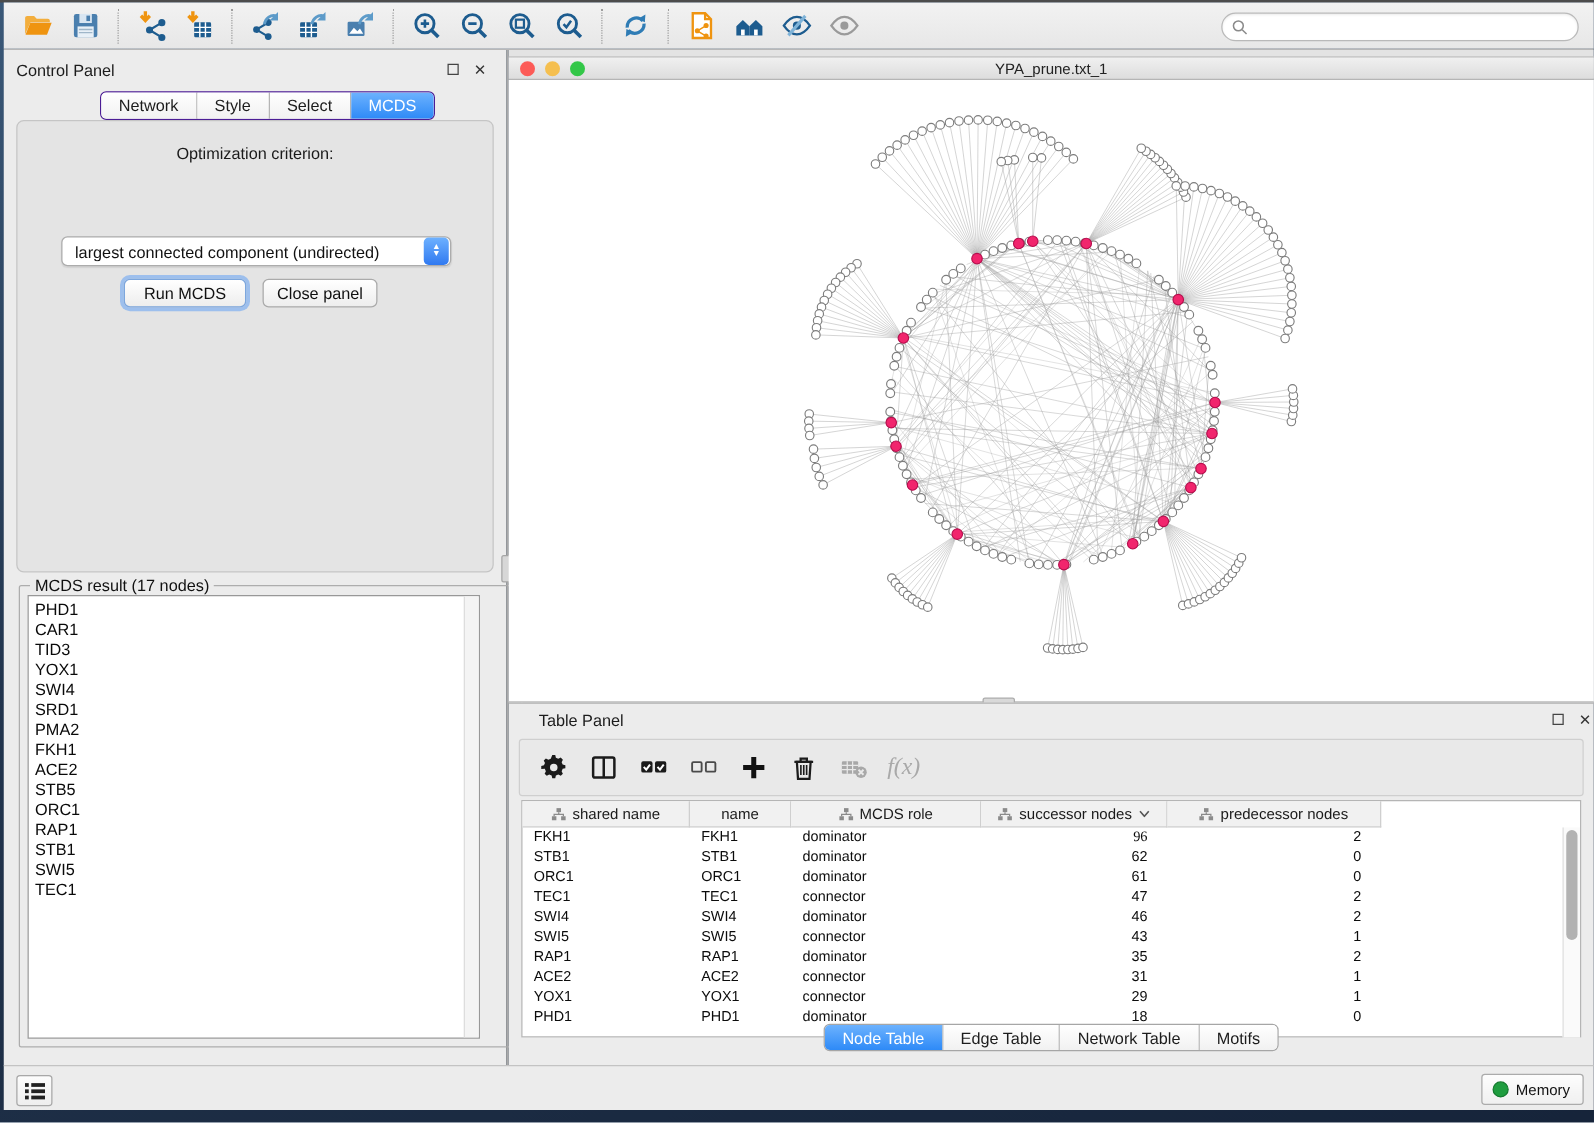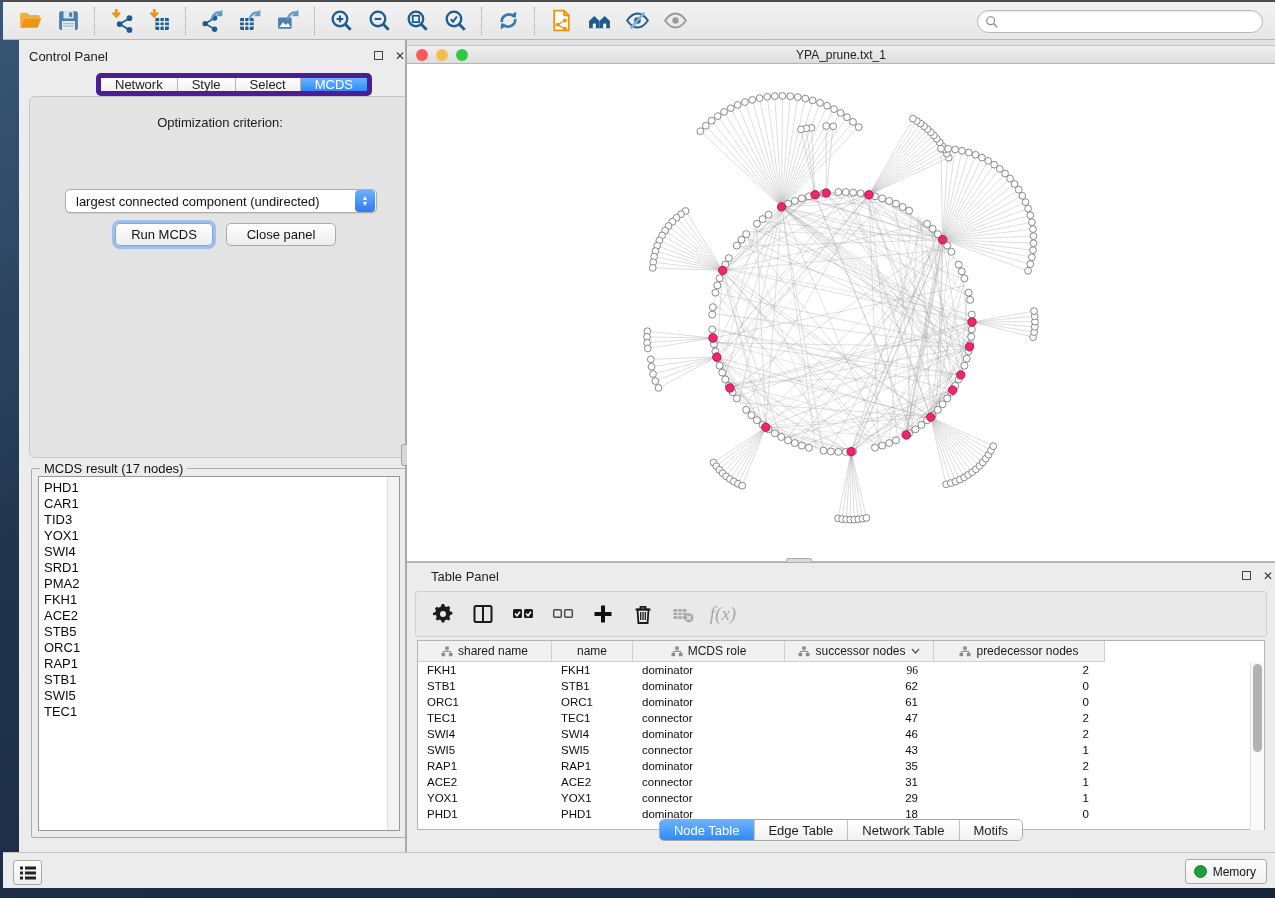--- a/index.html
+++ b/index.html
@@ -10,37 +10,37 @@
 
   
   #topstrip { left:0; top:0; width:1275px; height:2px; background:#4c4c4c; }
   #toolbar { left:3px; top:2px; width:1272px; height:38px; background:linear-gradient(#f2f2f2,#e7e7e7); border-bottom:1px solid #b7b7b7; display:flex; align-items:center; padding-left:8px; }
   .tbtn { width:38px; height:32px; display:flex; align-items:center; justify-content:center; border-radius:4px; cursor:default; }
   .tsep { width:1px; height:28px; border-left:1px dotted #9e9e9e; margin:0 7px; }
   #searchwrap { position:absolute; right:12px; top:8px; width:286px; height:23px; background:#fff; border:1px solid #b9b9b9; border-radius:12px; display:flex; align-items:center; padding-left:7px; box-shadow:inset 0 1px 2px rgba(0,0,0,.08); }
   #searchwrap input { border:none; outline:none; flex:1; font-size:12px; background:transparent; height:100%; }
 
   
-  #controlpanel { left:3px; top:40px; width:402px; height:812px; background:#ececec;margin-left:16px; }
+  #controlpanel { left:3px; top:40px; width:402px; height:812px; background:#ececec; }
   .paneltitle { font-size:13px; color:#1c1c1c; }
   .winbtns { display:flex; gap:8px; align-items:center; }
   .winbtn { font-size:12px; color:#333; width:14px; text-align:center; cursor:default; }
   .floatglyph { display:inline-block; width:9px; height:9px; border:1.5px solid #444; }
-  #cp-tabs { position:absolute; left:77px; top:33px; display:flex; border:5px solid #4c1d95; border-radius:5px; overflow:hidden; background:#fff; height:23px; }
+  #cp-tabs { position:absolute; left:77px; top:33px; display:flex; border:1px solid #4c1d95; border-radius:5px; overflow:hidden; background:#fff; height:23px; }
   .seg { font-size:13px; color:#1c1c1c; display:flex; align-items:center; justify-content:center; border-right:1px solid #b5b5b5; background:linear-gradient(#ffffff,#f1f1f1); padding:0 14px; cursor:default; }
   .seg:last-child { border-right:none; }
   .seg.active { background:linear-gradient(#6cb2fe,#2e8af7); color:#fff; }
   #cp-box { position:absolute; left:10px; top:56px; width:382px; height:362px; background:#e4e4e4; border:1px solid #c5c5c5; border-radius:6px; }
   #opt-label { position:absolute; left:0; top:18px; width:100%; text-align:center; font-size:13px; color:#1a1a1a; }
   #criterion { position:absolute; left:35px; top:92px; width:312px; height:24px; background:#fff; border:1px solid #acacac; border-radius:5px; display:flex; align-items:center; font-size:13px; color:#111; box-shadow:0 1px 1px rgba(0,0,0,.08); }
   #criterion .val { flex:1; padding-left:10px; white-space:nowrap; overflow:hidden; }
   #criterion .stepper { width:20px; height:22px; margin:0 1px; border-radius:4px; background:linear-gradient(#6db1ff,#3079f0); color:#fff; display:flex; flex-direction:column; align-items:center; justify-content:center; font-size:7px; line-height:6px; }
   .pbtn { position:absolute; height:23px; background:linear-gradient(#ffffff,#ededed); border:1px solid #ababab; border-radius:5px; font-size:13px; color:#111; display:flex; align-items:center; justify-content:center; cursor:default; }
   #run-btn { left:85px; top:126px; width:98px; box-shadow:0 0 0 3px rgba(98,160,244,.55); border-color:#7ca6dd; }
-  #closepanel-btn { left:196px; top:126px; width:110px; }
+  #closepanel-btn { left:196px; top:126px; width:92px; }
   #mcds-fieldset { position:absolute; left:12px; top:428px; width:403px; height:370px; border:1px solid #adadad; border-radius:2px; }
   #mcds-legend { position:absolute; left:8px; top:-8px; background:#ececec; padding:0 4px; font-size:13px; color:#111; }
   #mcds-list { position:absolute; left:6px; top:7px; width:362px; height:355px; background:#fff; border:1px solid #989898; overflow:hidden; }
   #mcds-list .scrolltrack { position:absolute; right:0; top:0; width:12px; height:100%; background:#f4f4f4; border-left:1px solid #ddd; }
   .mcds-item { font-size:13px; color:#0a0a0a; line-height:16px; padding-left:5px; }
 
   
   #vsplit { left:405px; top:40px; width:2px; height:812px; background:#a9a9a9; }
   #vsplit-handle { left:401px; top:444px; width:10px; height:22px; background:#d7d7d7; border:1px solid #a5a5a5; border-radius:2px; }
   #hsplit-handle { left:786px; top:558px; width:26px; height:7px; background:#d9d9d9; border:1px solid #ababab; border-radius:2px; }

